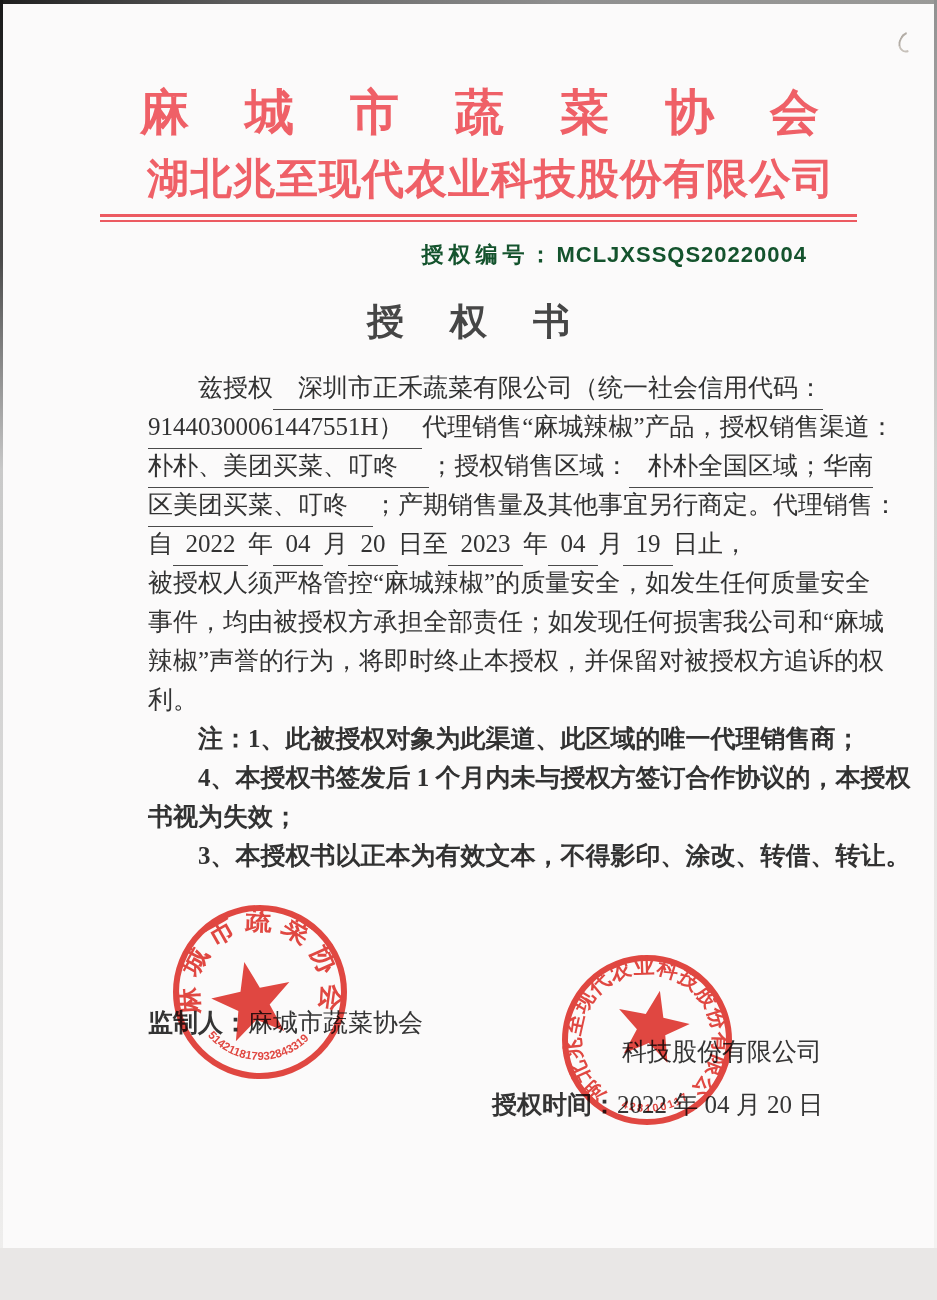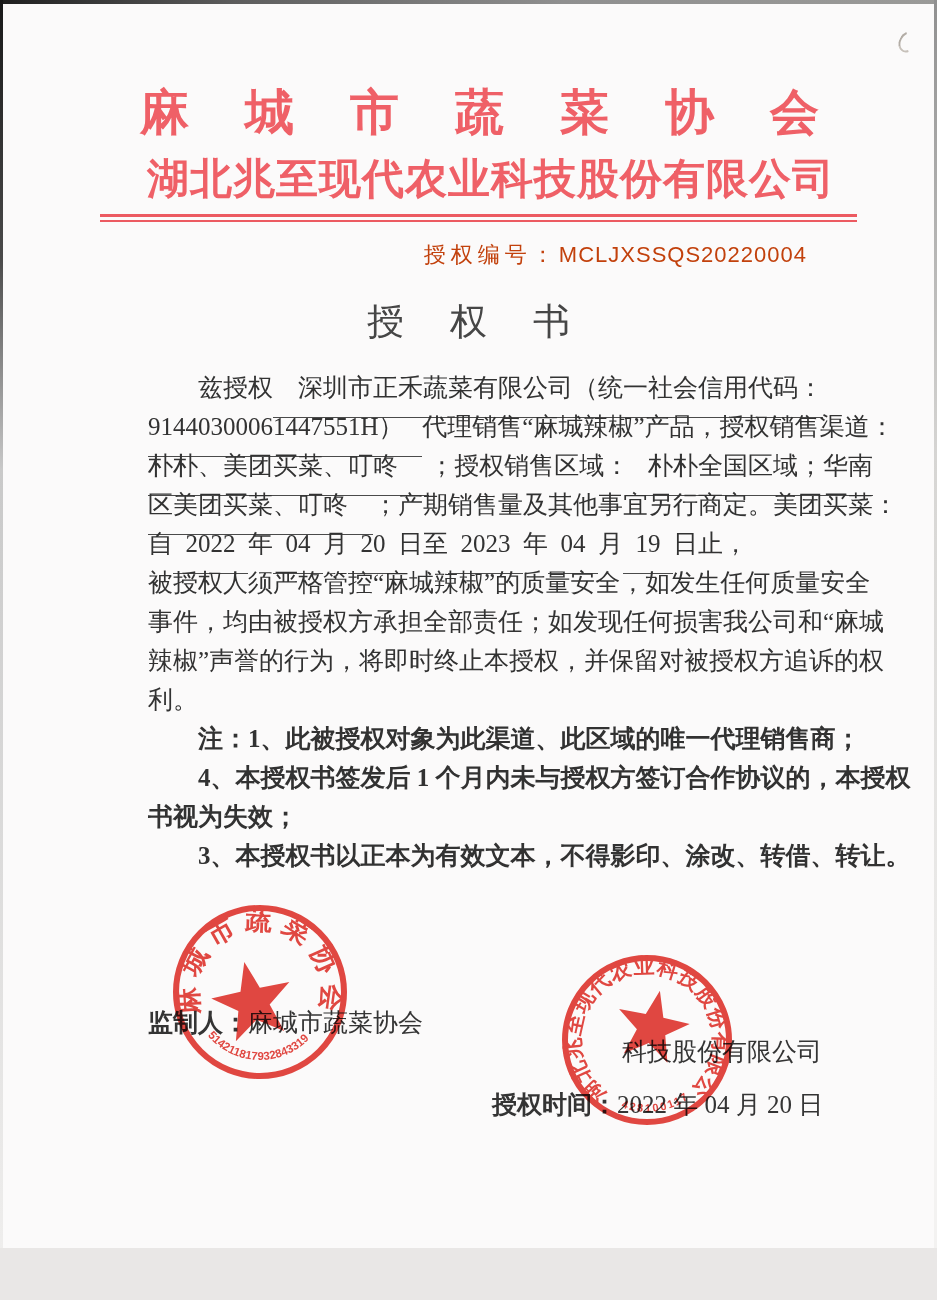--- a/index.html
+++ b/index.html
@@ -19,32 +19,32 @@
                border-bottom:2px solid #c7c1ba;border-radius:50%;transform:rotate(28deg);}
   
   .title1{position:absolute;top:88px;left:140px;line-height:1;white-space:nowrap;
           font-family:"Liberation Sans","DejaVu Sans",sans-serif;font-weight:bold;
           font-size:49px;letter-spacing:56px;color:#ef6067;}
   .title2{position:absolute;top:158px;left:147px;line-height:1;white-space:nowrap;
           font-family:"Liberation Sans","DejaVu Sans",sans-serif;font-weight:bold;
           font-size:42px;letter-spacing:1px;color:#ef6067;}
   .red-rule{position:absolute;top:214px;left:100px;width:757px;height:3px;
             border-top:3px solid #ec5a61;border-bottom:2px solid #ec5a61;}
-  .auth-no{position:absolute;top:240px;right:130px;white-space:nowrap;color:#c2410c;
-           font-family:"Liberation Sans","DejaVu Sans",sans-serif;font-weight:normal;}
+  .auth-no{position:absolute;top:240px;right:130px;white-space:nowrap;color:#14532d;
+           font-family:"Liberation Sans","DejaVu Sans",sans-serif;font-weight:bold;}
   .auth-no .lbl{font-size:22px;letter-spacing:5px;}
   .auth-no .val{font-size:22px;letter-spacing:1px;}
   
   .doc-title{position:absolute;top:303px;left:0;width:937px;text-align:center;line-height:1;
-             font-weight:normal;font-size:37px;color:#464646;letter-spacing:46px;padding-left:46px;
+             font-weight:bold;font-size:37px;color:#464646;letter-spacing:46px;padding-left:46px;
              box-sizing:border-box;white-space:nowrap;}
   
   .body{position:absolute;left:148px;top:368px;width:720px;font-size:25px;line-height:39px;}
   .bline{white-space:nowrap;height:39px;}
-  .bline .ul{border-bottom:1px solid #4a4a4a;padding-bottom:16px;}
+  .bline .ul{border-bottom:1px solid #4a4a4a;padding-bottom:8px;}
   .bline.indent{padding-left:50px;}
   .bline.bold{font-weight:bold;}
   
   .foot{position:absolute;white-space:nowrap;font-size:25px;line-height:1.2;color:#343434;}
   .foot .lbl{font-weight:bold;}
   .f-supervisor{left:148px;top:972px;margin-top:36px;}
   .f-authorizer1{left:535px;top:972px;}
   .f-authorizer2{left:622px;top:1037px;}
   .f-date{left:492px;top:1090px;text-align:right;}
   
@@ -70,21 +70,21 @@
   <div class="auth-no">
     <span class="lbl">授权编号：</span><span class="val">MCLJXSSQS20220004</span>
   </div>
 
   <div class="doc-title">授权书</div>
 
   <div class="body">
       <div class="bline indent"><span>兹授权</span><span class="ul">&nbsp;&nbsp;&nbsp;&nbsp;深圳市正禾蔬菜有限公司（统一社会信用代码：</span></div>
       <div class="bline"><span class="ul">91440300061447551H）&nbsp;&nbsp;&nbsp;</span><span>代理销售“麻城辣椒”产品，授权销售渠道：</span></div>
       <div class="bline"><span class="ul">朴朴、美团买菜、叮咚&nbsp;&nbsp;&nbsp;&nbsp;&nbsp;</span><span>；授权销售区域：</span><span class="ul">&nbsp;&nbsp;&nbsp;朴朴全国区域；华南</span></div>
-      <div class="bline"><span class="ul">区美团买菜、叮咚&nbsp;&nbsp;&nbsp;&nbsp;</span><span>；产期销售量及其他事宜另行商定。美团买菜：</span></div>
+      <div class="bline"><span class="ul">区美团买菜、叮咚&nbsp;&nbsp;&nbsp;&nbsp;</span><span>；产期销售量及其他事宜另行商定。代理销售：</span></div>
       <div class="bline"><span>自</span><span class="ul">&nbsp;&nbsp;2022&nbsp;&nbsp;</span><span>年</span><span class="ul">&nbsp;&nbsp;04&nbsp;&nbsp;</span><span>月</span><span class="ul">&nbsp;&nbsp;20&nbsp;&nbsp;</span><span>日至</span><span class="ul">&nbsp;&nbsp;2023&nbsp;&nbsp;</span><span>年</span><span class="ul">&nbsp;&nbsp;04&nbsp;&nbsp;</span><span>月</span><span class="ul">&nbsp;&nbsp;19&nbsp;&nbsp;</span><span>日止，</span></div>
       <div class="bline"><span>被授权人须严格管控“麻城辣椒”的质量安全，如发生任何质量安全</span></div>
       <div class="bline"><span>事件，均由被授权方承担全部责任；如发现任何损害我公司和“麻城</span></div>
       <div class="bline"><span>辣椒”声誉的行为，将即时终止本授权，并保留对被授权方追诉的权</span></div>
       <div class="bline"><span>利。</span></div>
       <div class="bline bold indent"><span>注：1、此被授权对象为此渠道、此区域的唯一代理销售商；</span></div>
       <div class="bline bold indent"><span>4、本授权书签发后 1 个月内未与授权方签订合作协议的，本授权</span></div>
       <div class="bline bold"><span>书视为失效；</span></div>
       <div class="bline bold indent"><span>3、本授权书以正本为有效文本，不得影印、涂改、转借、转让。</span></div>
     </div>

